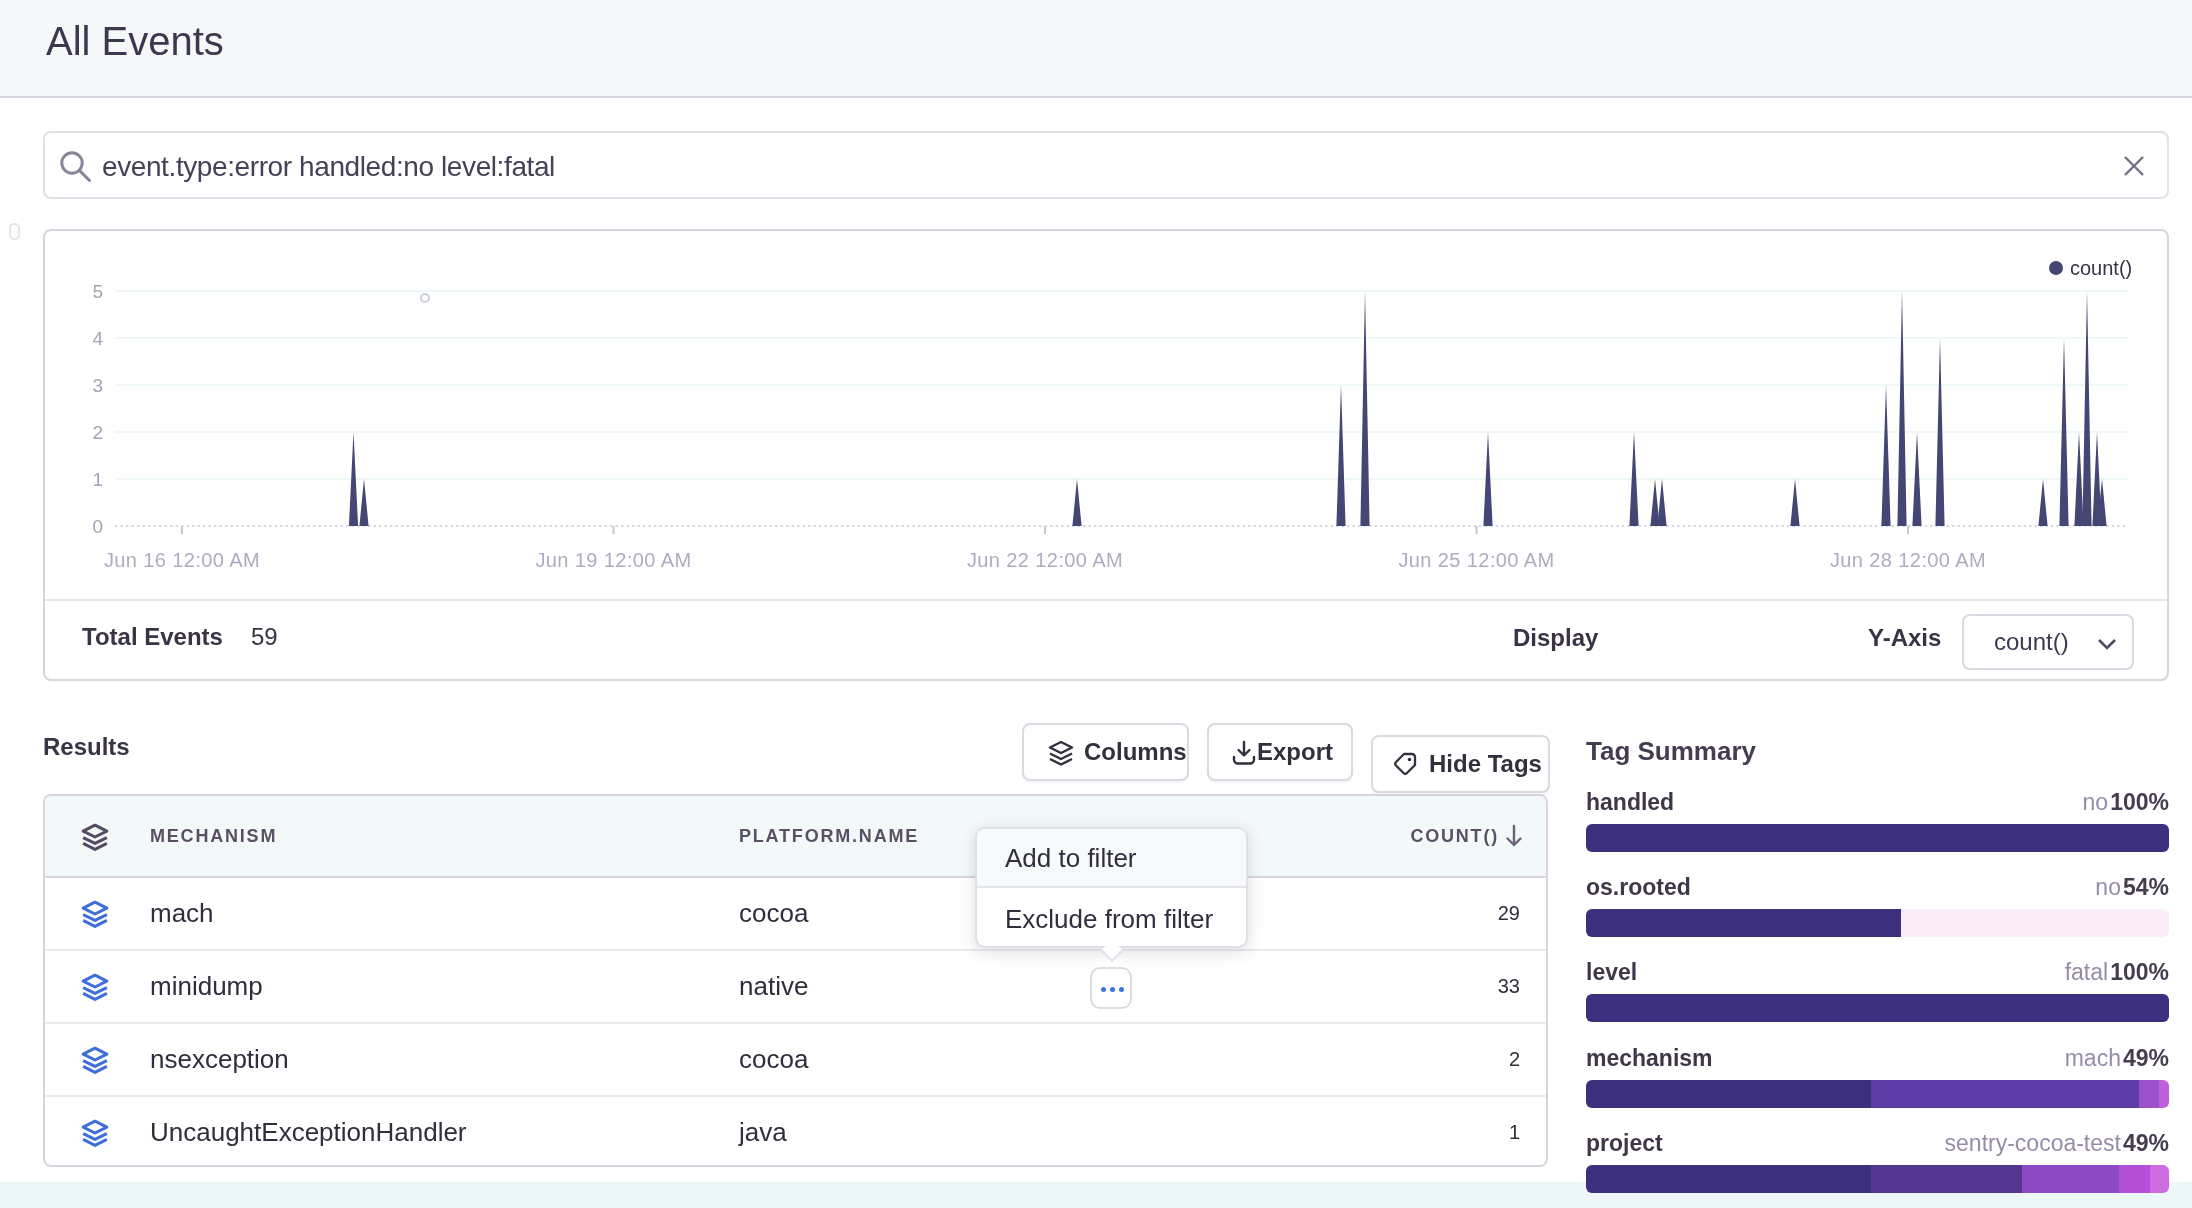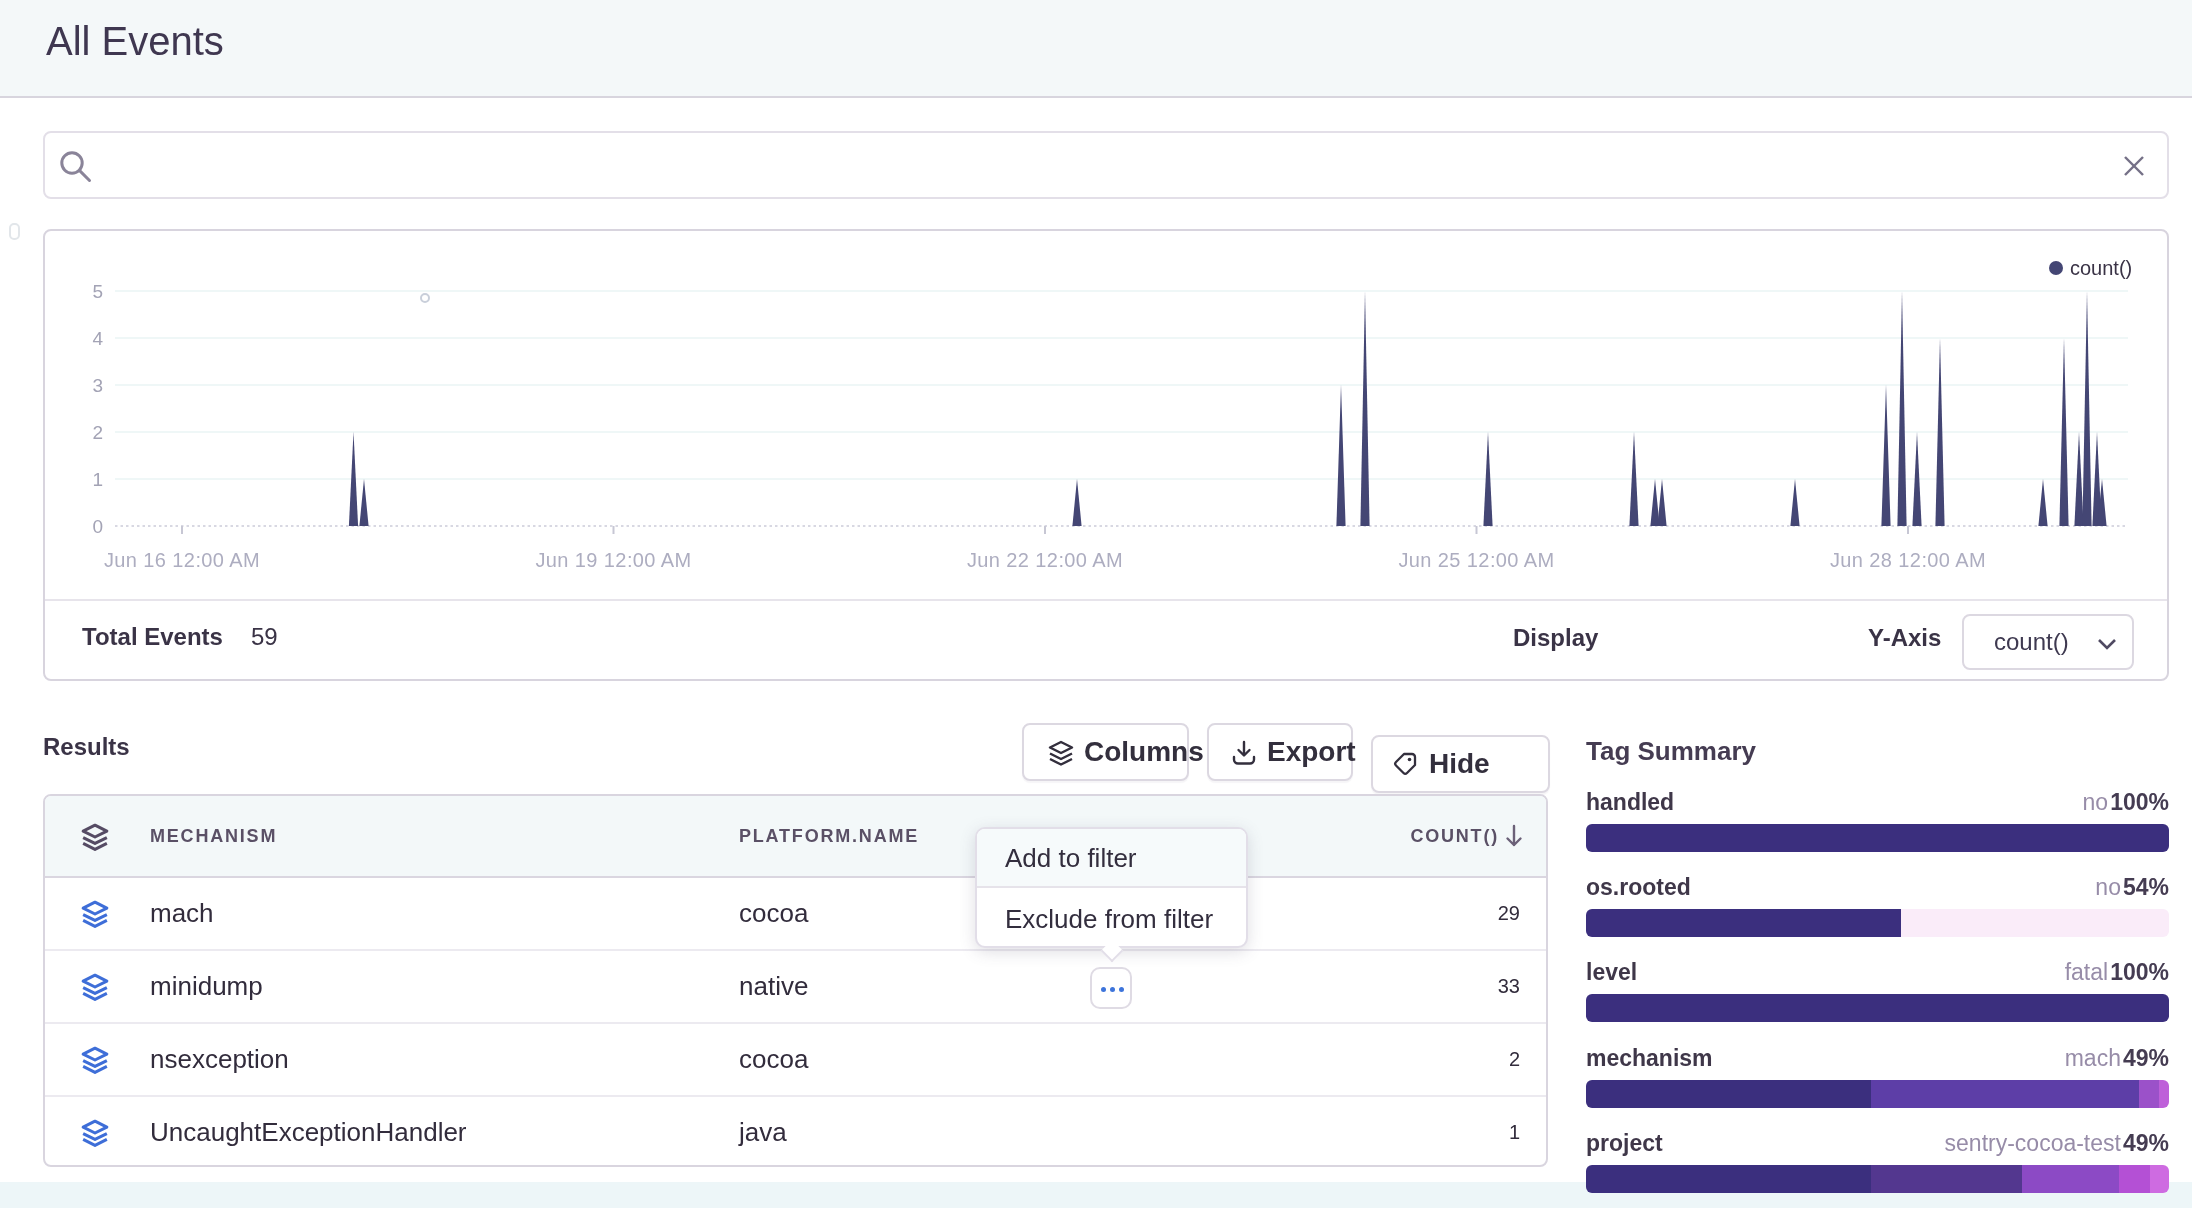--- a/index.html
+++ b/index.html
@@ -19,21 +19,21 @@
 .panel { left:43px; top:229px; width:2126px; height:452px; background:#fff; border:2px solid #d8d4de; border-radius:8px; }
 .pfoot { position:absolute; left:0; top:368px; width:2122px; height:80px; border-top:2px solid #e7e4eb; }
 .te { position:absolute; left:37px; top:22px; font-size:24px; font-weight:700; color:#3a3346; }
 .te span { font-weight:400; margin-left:28px; }
 .dlabel { position:absolute; top:23px; font-size:24px; font-weight:700; color:#3a3346; }
 .selbtn { position:absolute; top:13px; height:56px; background:#fff; border:2px solid #dcd8e1; border-radius:8px; font-size:23px; letter-spacing:0; color:#3e3950; }
 .selbtn .t { position:absolute; left:24px; top:0; line-height:52px; }
 .selbtn svg { position:absolute; right:14px; top:21px; }
 
 .results { left:43px; top:733px; font-size:24px; font-weight:700; color:#3a3346; }
-.btn { position:absolute; top:723px; height:58px; background:#fff; border:2px solid #dcd8e1; border-radius:8px; box-shadow:0 2px 1px rgba(70,60,90,0.05); font-size:28px; font-weight:700; color:#332f3d;padding-left:16px; }
+.btn { position:absolute; top:723px; height:58px; background:#fff; border:2px solid #dcd8e1; border-radius:8px; box-shadow:0 2px 1px rgba(70,60,90,0.05); font-size:24px; font-weight:700; color:#332f3d;padding-left:16px; }
 .btn .lab { position:absolute; top:0; line-height:54px; }
 
 .table { left:43px; top:794px; width:1505px; height:373px; background:#fff; border:2px solid #d9d5df; border-radius:8px; }
 .thead { position:absolute; left:0; top:0; width:1501px; height:82px; background:#f3f8f9; border-bottom:2px solid #dad6e0; border-radius:6px 6px 0 0; }
 .th { position:absolute; font-size:18px; font-weight:700; letter-spacing:1.8px; color:#5a5066; top:30px; }
 .trow { position:absolute; left:0; width:1501px; height:73px; border-bottom:2px solid #eceaf0; }
 .trow .cell { position:absolute; top:0; line-height:71px; font-size:26px; color:#322c3c; }
 .rownum { position:absolute; top:0; right:26px; line-height:71px; font-size:20px; color:#322c3c; }
 
 .popup { left:975px; top:827px; width:273px; height:121px; background:#fff; border:2px solid #e2dee8; border-radius:10px; box-shadow:0 4px 16px rgba(80,70,100,0.18); z-index:5; }
@@ -56,20 +56,21 @@
 <div class="abs hdr">
     <h1>All Events</h1>
   </div>
 <div class="abs bstrip"></div>
 
 <div class="abs search">
   <svg style="position:absolute;left:13px;top:15px" width="36" height="36" viewBox="0 0 36 36">
     <circle cx="14" cy="15" r="10.2" fill="none" stroke="#8a8499" stroke-width="3"></circle>
     <line x1="21.4" y1="22.4" x2="31.5" y2="32.5" stroke="#8a8499" stroke-width="3" stroke-linecap="round"></line>
   </svg>
+  <div class="txt">event.type:error handled:no level:fatal</div>
   <svg style="position:absolute;right:22px;top:22px" width="22" height="22" viewBox="0 0 22 22">
     <line x1="2" y1="2" x2="20" y2="20" stroke="#757087" stroke-width="2.4"></line>
     <line x1="20" y1="2" x2="2" y2="20" stroke="#757087" stroke-width="2.4"></line>
   </svg>
 </div>
 
 <div class="abs pill"></div>
 
 <div class="abs panel">
   <svg style="position:absolute;left:0;top:0" width="2122" height="366" viewBox="0 0 2122 366">
@@ -158,21 +159,21 @@
     <path d="M2 13.5 L13 19 L24 13.5" fill="none" stroke="#332f3d" stroke-width="2.5" stroke-linejoin="round"></path>
     <path d="M2 19 L13 24.5 L24 19" fill="none" stroke="#332f3d" stroke-width="2.5" stroke-linejoin="round"></path>
   </svg>
   <span class="lab" style="left:60px">Columns</span>
 </div>
 <div class="btn" style="left:1207px; width:146px;">
   <svg style="position:absolute;left:22px;top:15px" width="26" height="26" viewBox="0 0 26 26">
     <path d="M13 2 v13 M7.5 10 L13 15.5 L18.5 10" fill="none" stroke="#332f3d" stroke-width="2.4" stroke-linejoin="round" stroke-linecap="round"></path>
     <path d="M3 17 v2.5 a4 4 0 0 0 4 4 h12 a4 4 0 0 0 4-4 V17" fill="none" stroke="#332f3d" stroke-width="2.4" stroke-linecap="round"></path>
   </svg>
-  <span class="lab" style="left:58px">Export</span>
+  <span class="lab" style="left:48px">Export</span>
 </div>
 <div class="btn" style="left:1371px; width:179px;margin-top:12px;">
   <svg style="position:absolute;left:20px;top:15px" width="26" height="26" viewBox="0 0 26 26">
     <path d="M3 10 L11 2 h8 a3 3 0 0 1 3 3 v8 L14 21 a2.5 2.5 0 0 1-3.5 0 L3 13.5 a2.5 2.5 0 0 1 0-3.5 Z" fill="none" stroke="#332f3d" stroke-width="2.3" stroke-linejoin="round"></path>
     <circle cx="16.5" cy="7.5" r="1.8" fill="#332f3d"></circle>
   </svg>
   <span class="lab" style="left:56px">Hide Tags</span>
 </div>
 
 <div class="abs table">

